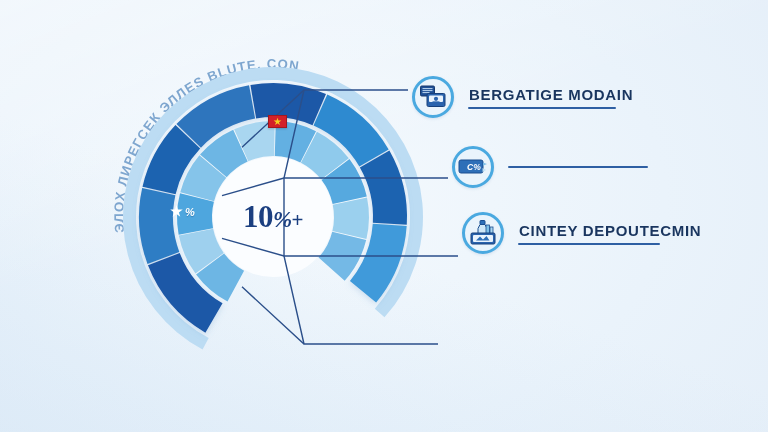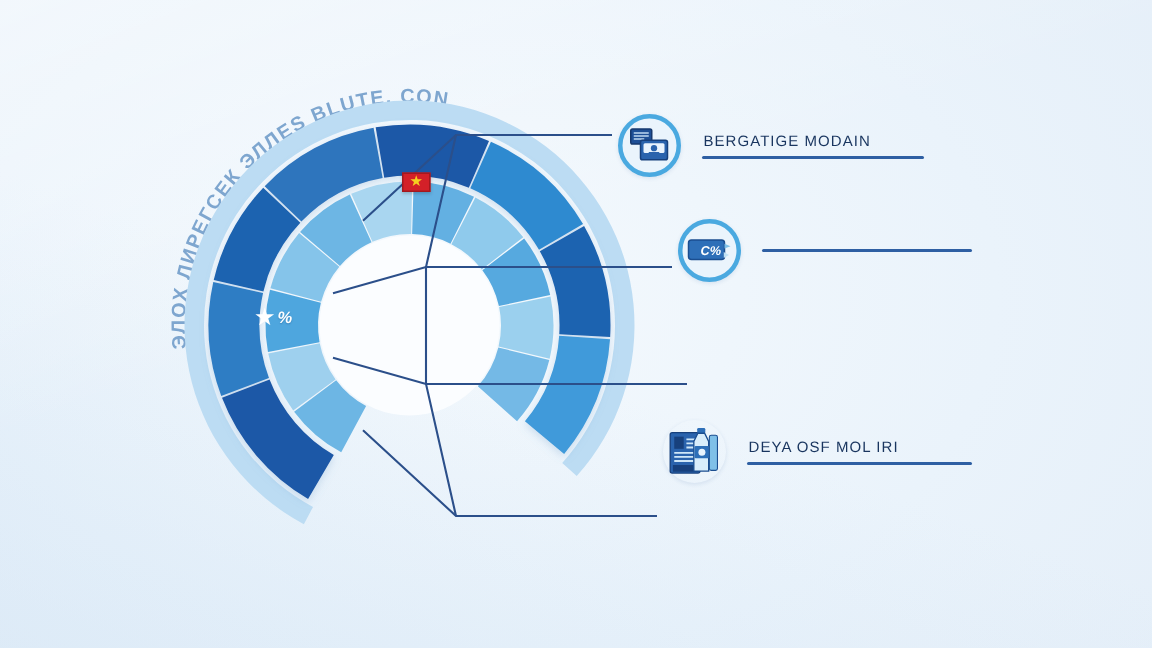--- a/index.html
+++ b/index.html
@@ -84,22 +84,22 @@
     background:#eaf4fc;
     border:3px solid #4aa9e0;
     display:flex; align-items:center; justify-content:center;
     flex:0 0 auto;
     box-shadow:0 1px 3px rgba(30,80,150,.12);
   }
   .iconCircle svg{ display:block; }
   .legendTextWrap{ margin-left:14px; }
   .legendLabel{
     color:#19355f;
-    font-size:10px;
-    font-weight:400;
+    font-size:15px;
+    font-weight:700;
     letter-spacing:.7px;
     white-space:nowrap;
     margin-bottom:4px;
     padding-left:1px;
   }
   .legendRule{
     height:2px; background:#2e5fa3; border-radius:1px;
   }
 </style>
 </head>
@@ -154,20 +154,23 @@
 
       <g id="connectors" fill="none" stroke="#2b4f8a" stroke-width="1.4">
           <polyline points="134,95.14999999999999 196,38 300,38"></polyline>
           <polyline points="114,143.55 176,126 340,126"></polyline>
           <polyline points="114,186.45 176,204 350,204"></polyline>
           <polyline points="134,234.85000000000002 196,292 330,292"></polyline>
           <polyline points="196,38 176,126 176,204 196,292"></polyline>
         </g>
     </svg>
 
+    <div class="centerLabel">
+      <span>10</span><span class="pct">%</span><span class="plus">+</span>
+    </div>
 
     <div class="flagBadge" style="left:160px; top:63px;">
       <span class="star">★</span>
     </div>
 
     <div class="burstBadge" style="left:62px; top:153px;">
       <span class="burst"></span>
       <span>%</span>
     </div>
   </div>
@@ -200,37 +203,33 @@
           <text x="9" y="13.2" font-family="Liberation Sans, sans-serif" font-size="8.5" font-weight="700" font-style="italic" fill="#ffffff">C%</text>
           <path d="M25 5.5l4 1.6-4 1.6z" fill="#7fc0e8"></path>
           <path d="M24.5 11l3.5 2-3.5 2z" fill="#bfe0f4"></path>
         </svg>
       </div>
       <div class="legendTextWrap">
         <div class="legendRule" style="width:140px;"></div>
       </div>
     </div>
 
-
-    <div class="legendRow" style="left:42px; top:280px;">
-      <div class="iconCircle" style="background:transparent;border-color:transparent;">
-        <svg width="40" height="38" viewBox="0 0 40 38">
-          <rect x="2" y="5" width="22" height="30" rx="1.5" fill="#2a63ad" stroke="#17407c"></rect>
-          <rect x="5" y="8" width="7" height="9" fill="#17407c"></rect>
-          <g stroke="#cfe7f8" stroke-width="1.4">
-            <path d="M14 10h8M14 13h8M14 16h8M5 20h17M5 23h17M5 26h17"></path>
-          </g>
-          <rect x="4" y="29" width="19" height="5" fill="#17407c"></rect>
-          <rect x="22" y="1.5" width="6" height="4" rx="1" fill="#2e6fb8"></rect>
-          <path d="M22.5 5.5h5l3 6v22h-11v-22z" fill="#d9edfb" stroke="#1b4e90" stroke-width="1"></path>
-          <rect x="20" y="15" width="11" height="9" rx="1" fill="#2e6fb8"></rect>
-          <circle cx="25.5" cy="19.5" r="2.6" fill="#e9f3fd"></circle>
-          <rect x="31" y="7" width="6" height="26" rx="1.4" fill="#7fc0e8" stroke="#1b4e90" stroke-width=".8"></rect>
+    <div class="legendRow" style="left:62px; top:212px;">
+      <div class="iconCircle">
+        <svg width="28" height="26" viewBox="0 0 28 26">
+          <rect x="11" y="0.5" width="5" height="4" rx="0.8" fill="#2e6fb8" stroke="#1b4e90"></rect>
+          <path d="M11 4.5h5l2 4v5h-9v-5z" fill="#cfe7f8" stroke="#1b4e90"></path>
+          <rect x="17" y="5" width="3.5" height="8.5" fill="#7fc0e8" stroke="#1b4e90" stroke-width=".8"></rect>
+          <rect x="21" y="7" width="3" height="6.5" fill="#a9d6f0" stroke="#1b4e90" stroke-width=".8"></rect>
+          <rect x="2" y="13" width="24" height="11" rx="1.4" fill="#2a63ad" stroke="#17407c"></rect>
+          <rect x="4" y="15" width="20" height="7" rx="1" fill="#e9f3fd"></rect>
+          <path d="M7 20.5l4-4 3 3 3.5-3.5 3 4.5z" fill="#2e6fb8"></path>
         </svg>
       </div>
       <div class="legendTextWrap">
-        <div class="legendLabel">DEYA OSF MOL IRI</div>
-        <div class="legendRule" style="width:150px;"></div>
-      </div>
-    </div>
+        <div class="legendLabel">CINTEY DEPOUTECMIN</div>
+        <div class="legendRule" style="width:142px;"></div>
+      </div>
+    </div>
+
 
   </div>
 </div>
 
 </body></html>

